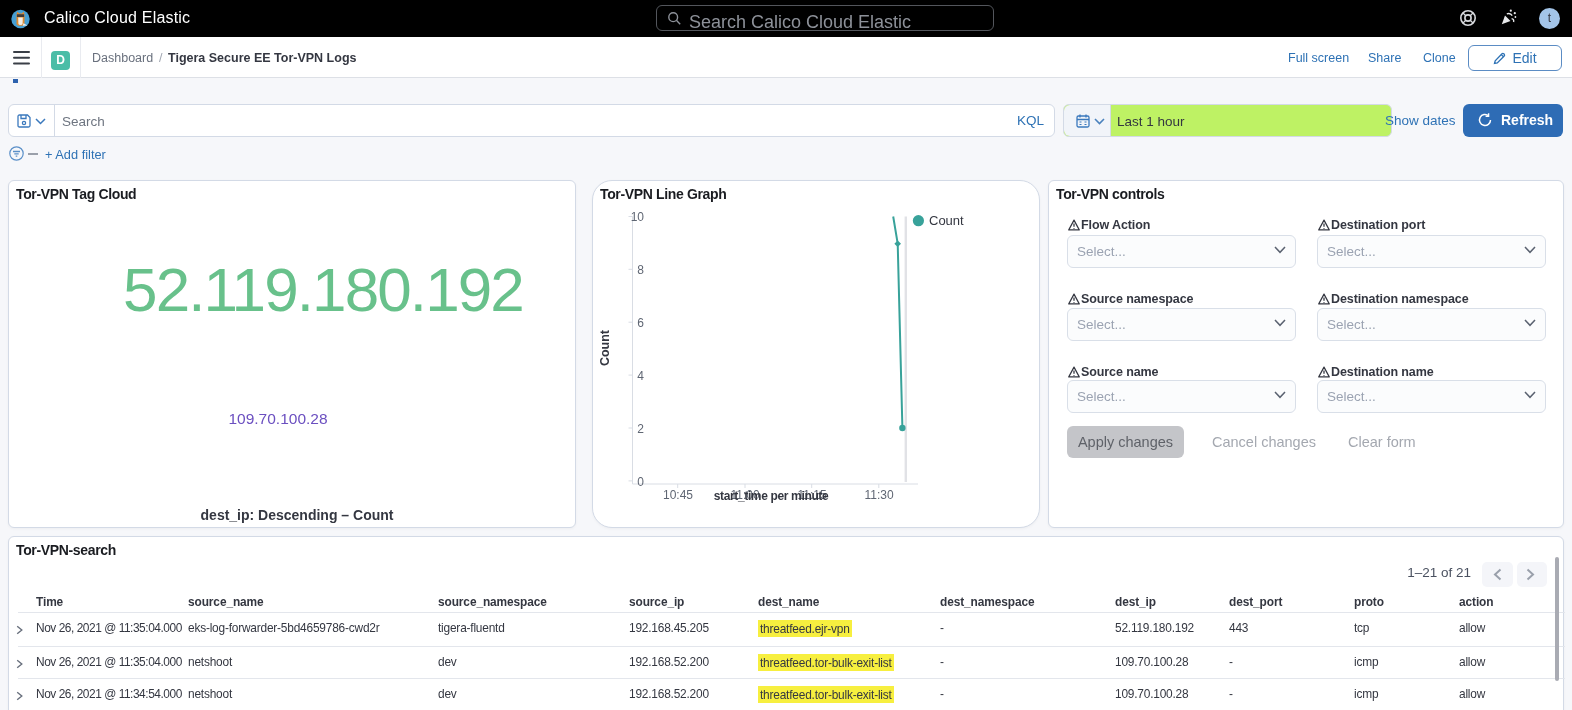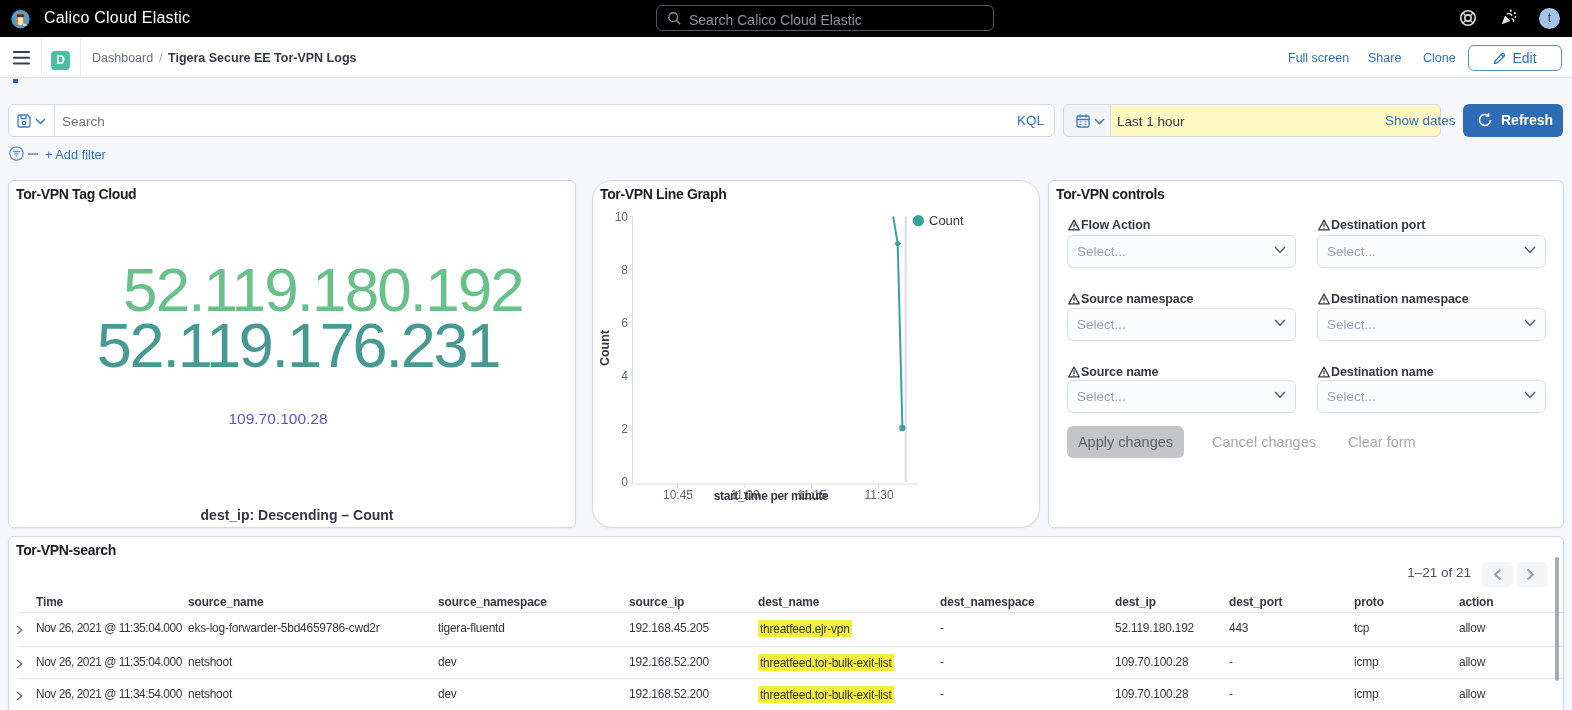--- a/index.html
+++ b/index.html
@@ -4,36 +4,36 @@
 <style>
   * { margin:0; padding:0; box-sizing:border-box; }
   html,body { width:1572px; height:710px; overflow:hidden; }
   body { font-family:"Liberation Sans", sans-serif; background:#f6f7fa; position:relative; color:#343741; }
   .abs { position:absolute; }
 
   
   #hdr { position:absolute; top:0; left:0; width:1572px; height:37px; background:#000; }
   #hdr .title { position:absolute; left:44px; top:9px; font-size:16px; font-weight:500; color:#fff; letter-spacing:.2px; }
   #hsearch { position:absolute; left:656px; top:5px; width:338px; height:26px; border:1px solid #53565c; border-radius:6px; background:#000; }
-  #hsearch .ph { position:absolute; left:32px; top:6px; font-size:14px; color:#8d9199; }
+  #hsearch .ph { position:absolute; left:32px; top:6px; font-size:18px; color:#8d9199; }
 
   
   #nav { position:absolute; top:37px; left:0; width:1572px; height:41px; background:#fff; border-bottom:1px solid #dde0e6; }
   .vsep { position:absolute; top:0; width:1px; height:41px; background:#e9ebf0; }
   #dbadge { position:absolute; left:51px; top:14px; width:19px; height:19px; border-radius:4px; background:#4bbda7; color:#fff; font-size:12px; font-weight:bold; text-align:center; line-height:19px; }
   .crumb { position:absolute; top:14px; font-size:12.5px; }
   .bluelink { color:#2e72b5; }
   #editbtn { position:absolute; left:1468px; top:8px; width:94px; height:26px; border:1px solid #5b8cc4; border-radius:6px; background:#fff; color:#2e72b5; font-size:14px; font-weight:500; text-align:center; line-height:24px; }
 
   
   #qbar { position:absolute; left:8px; top:104px; width:1047px; height:33px; background:#fff; border:1px solid #d3dae6; border-radius:6px; }
   #qbar .divider { position:absolute; left:45px; top:0; width:1px; height:31px; background:#d3dae6; }
   #qbar .ph { position:absolute; left:53px; top:9px; font-size:13.5px; color:#6e7580; }
   #qbar .kql { position:absolute; right:10px; top:8px; font-size:13.5px; color:#2e72b5; }
-  #dpick { position:absolute; left:1063px; top:104px; width:378px; height:33px; background:#fef9c3; border:1px solid #d3dae6; border-radius:6px; }
+  #dpick { position:absolute; left:1063px; top:104px; width:329px; height:33px; background:#bef264; border:1px solid #d3dae6; border-radius:6px; }
   #dpick .lbl { position:absolute; left:53px; top:9px; font-size:13.5px; color:#343741; }
   #dpick .show { position:absolute; left:321px; top:8px; font-size:13.5px; color:#2e72b5; white-space:nowrap; }
   #refresh { position:absolute; left:1463px; top:104px; width:100px; height:33px; background:#2e6cb5; border-radius:6px; color:#fff; }
   #refresh span { position:absolute; left:38px; top:8px; font-size:14px; font-weight:600; }
 
   
   #frow { position:absolute; left:0; top:146px; width:100%; height:16px; }
   #frow .dash { position:absolute; left:28px; top:7px; width:10px; height:1.5px; background:#9aa0aa; }
   #frow .add { position:absolute; left:45px; top:1px; font-size:12.8px; color:#2e72b5; }
 
@@ -50,21 +50,21 @@
   
   .clabel { position:absolute; font-size:12.5px; font-weight:bold; color:#343741; letter-spacing:-.1px; }
   .warnico { position:relative; top:1.5px; margin-right:1px; }
   .sel { position:absolute; width:229px; height:33px; background:#fbfcfd; border:1px solid #d9dfe8; border-radius:6px; }
   .sel .ph { position:absolute; left:9px; top:8px; font-size:13.5px; color:#9ba3b2; }
   .sel svg { position:absolute; right:9px; top:10px; }
   .btn-apply { position:absolute; left:18px; top:245px; width:117px; height:32px; background:#c4c5c9; border-radius:6px; color:#5f6269; font-size:14.5px; text-align:center; line-height:32px; }
   .btn-ghost { position:absolute; top:245px; font-size:14.5px; color:#a4a8b0; line-height:32px; }
 
   
-  .ylab { position:absolute; font-size:12px; color:#5f6673; text-align:right; width:20px; }
+  .ylab { position:absolute; font-size:12px; color:#5f6673; text-align:right; width:20px;margin-left:16px; }
   .xlab { position:absolute; font-size:12px; color:#5f6673; text-align:center; width:44px; }
 
   
   .th { position:absolute; top:58px; font-size:11.9px; font-weight:bold; color:#343741; letter-spacing:-.1px; }
   .td { position:absolute; font-size:11.9px; color:#343741; letter-spacing:-.2px; }
   .row-line { position:absolute; left:9px; width:1547px; height:1px; background:#e3e6ec; }
   .mark { background:#f7ef3f; padding:1.5px 2px; }
   .chev { position:absolute; left:14px; }
 </style>
 </head>
@@ -168,21 +168,20 @@
     <circle cx="7.5" cy="7.5" r="6.7"></circle>
     <path d="M4 5.5 h7 M5.3 7.8 h4.4 M6.7 10.1 h1.6" stroke-width="1.3"></path>
   </svg>
   <div class="dash"></div>
   <div class="add">+ Add filter</div>
 </div>
 
 <div class="panel" id="p1">
   <div class="ptitle">Tor-VPN Tag Cloud</div>
   <div class="tag" style="left:314px;top:108px;font-size:62px;letter-spacing:-1.9px;color:#68c18b;">52.119.180.192</div>
-  <div class="tag" style="left:289px;top:164px;font-size:63px;letter-spacing:-2.2px;color:#479a92;">52.119.176.231</div>
   <div class="tag" style="left:269px;top:238px;font-size:15.5px;color:#6b4fc0;">109.70.100.28</div>
   <div class="tag" style="left:288px;top:334px;font-size:14px;font-weight:bold;color:#343741;">dest_ip: Descending – Count</div>
 </div>
 
 <div class="panel" id="p2">
   <div class="ptitle">Tor-VPN Line Graph</div>
   <svg class="abs" style="left:0;top:0" width="446" height="346" viewBox="0 0 446 346">
 
     <line x1="39.5" y1="35.5" x2="39.5" y2="303" stroke="#d9dde4" stroke-width="1"></line>
     <line x1="39.5" y1="303" x2="325" y2="303" stroke="#d9dde4" stroke-width="1"></line>

